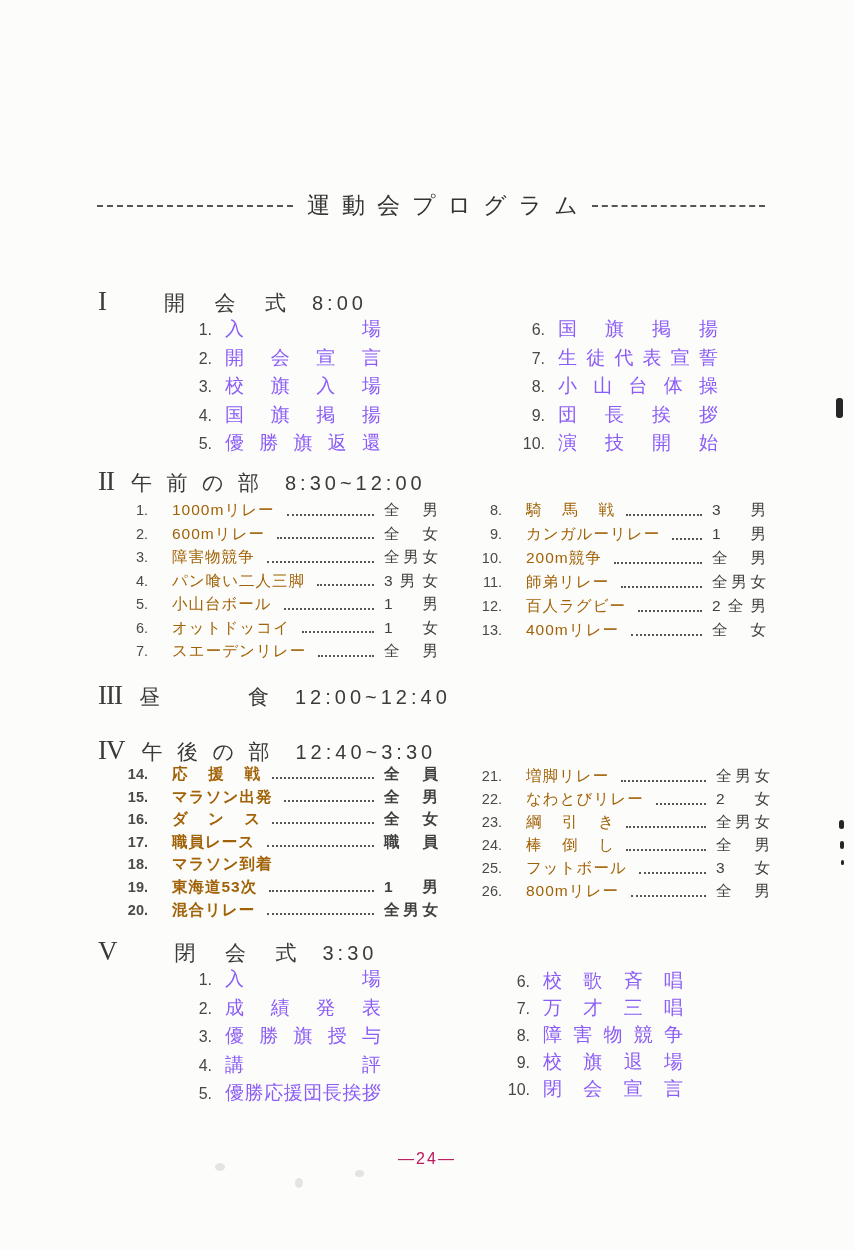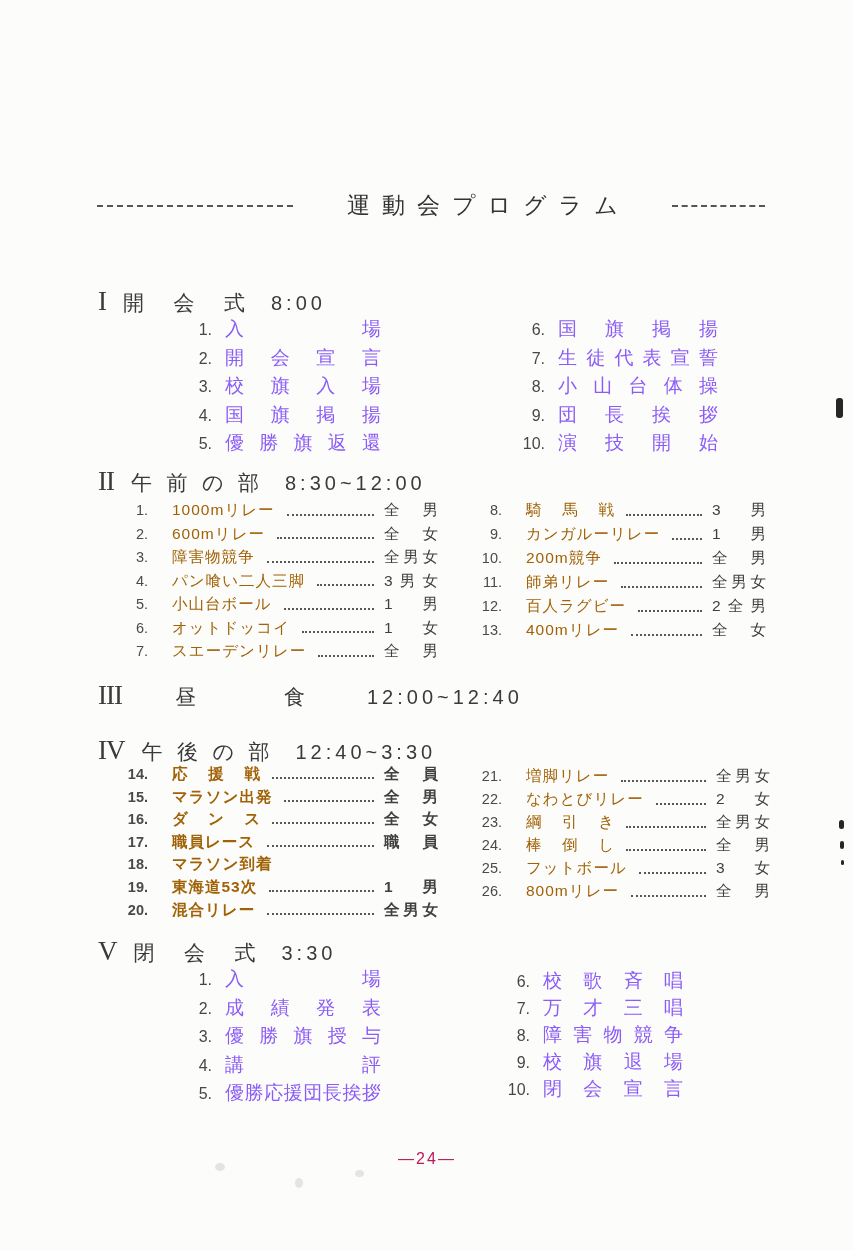--- a/index.html
+++ b/index.html
@@ -1,30 +1,30 @@
 <!DOCTYPE html>
 <html><head>
 <meta charset="utf-8">
 <style>
   html,body{margin:0;padding:0;background:#ffffff;}
   .page{
     position:relative;width:854px;height:1250px;background:#fcfcfa;overflow:hidden;
     font-family:"Liberation Sans","DejaVu Sans",sans-serif;color:#424242;
   }
   
-  .title-row{position:absolute;top:190px;left:97px;width:668px;display:flex;align-items:center;gap:40px;}
+  .title-row{position:absolute;top:190px;left:97px;width:668px;display:flex;align-items:center;}
   .dashline{border-top:2px dashed #565656;height:0;}
   .dash-left{width:196px;flex:none;}
   .dash-right{flex:1;}
   .title-text{font-size:23px;letter-spacing:12px;margin:0 2px 0 14px;color:#333;white-space:nowrap;}
   
   .sheader{position:absolute;left:98px;display:flex;align-items:baseline;color:#3a3a3a;}
   .numeral{font-family:"Liberation Serif","DejaVu Serif",serif;font-size:27px;line-height:1;margin-right:17px;letter-spacing:-1px;}
   .sname{font-size:21px;display:inline-block;text-align:justify;text-align-last:justify;}
-  .w3{width:122px;}
+  .w3{width:122px;margin-left:41px;}
   .w4{width:128px;}
   .w2{width:130px;}
   .stime{font-size:20px;letter-spacing:4px;margin-left:26px;white-space:nowrap;}
   
   .ccol{position:absolute;}
   .crow{display:flex;align-items:baseline;height:28.5px;}
   .cno{font-size:16px;color:#474747;text-align:right;margin-right:13px;flex:none;}
   .clabel{font-size:19px;color:#8b5cf6;display:inline-block;text-align:justify;text-align-last:justify;white-space:nowrap;}
   .c1l .cno{width:28px;} .c1l .clabel{width:156px;}
   .c1r .cno{width:42px;} .c1r .clabel{width:160px;}
@@ -193,21 +193,21 @@
         <span class="eval">2全男</span>
       </div>
     <div class="erow">
         <span class="eno">13.</span>
         <span class="ename">400mリレー</span>
         <span class="leader"></span>
         <span class="eval">全女</span>
       </div>
   </div>
 
-  <div class="sheader" style="top:682px;gap:36px;">
+  <div class="sheader" style="top:682px;">
     <span class="numeral">III</span>
     <span class="sname w2">昼食</span>
     <span class="stime">12:00~12:40</span>
   </div>
 
   <div class="sheader" style="top:737px;">
     <span class="numeral">IV</span>
     <span class="sname w4">午後の部</span>
     <span class="stime">12:40~3:30</span>
   </div>

